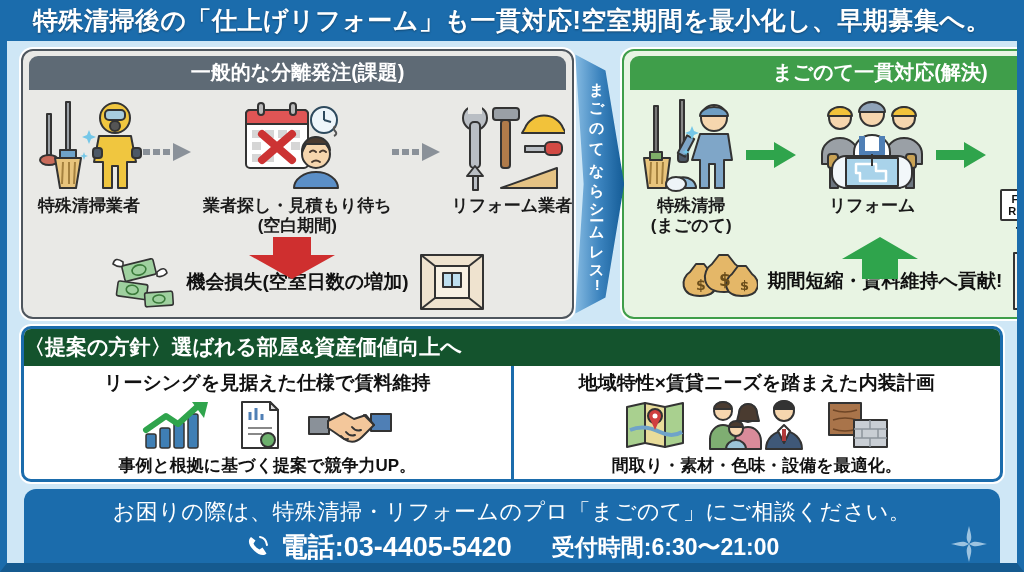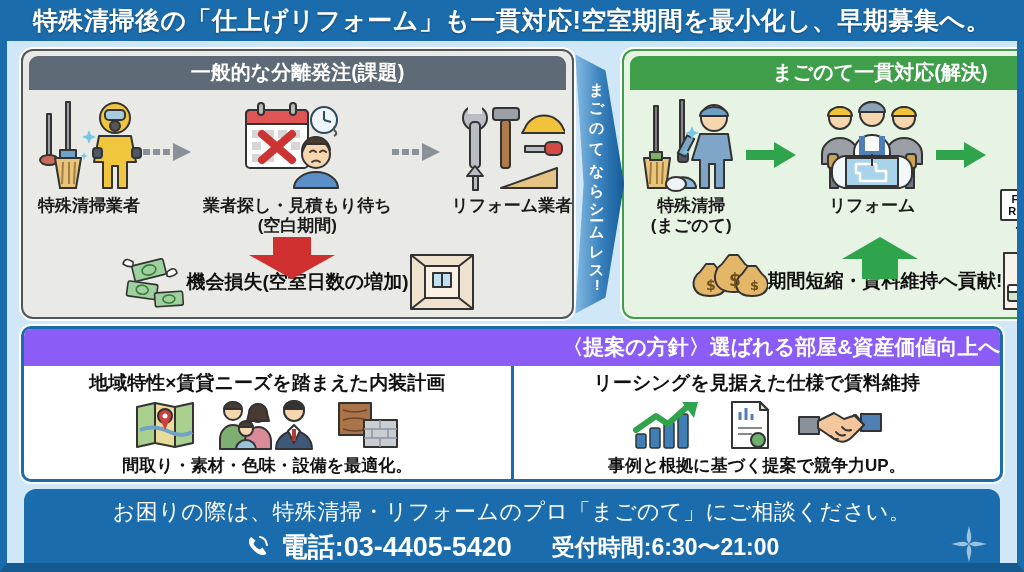--- a/index.html
+++ b/index.html
@@ -30,34 +30,34 @@
   .step{display:flex;flex-direction:column;align-items:center;min-width:0;margin-left:12px;}
   .step-icon{height:102px;display:flex;align-items:flex-end;justify-content:center;}
   .step-label,.step-sub{font-size:17px;font-weight:bold;color:#1a1a1a;text-align:center;line-height:1.15;white-space:nowrap;}
   .inter-arrow{margin-top:48px;flex:0 0 auto;}
 
   .arrow-row{position:relative;height:44px;}
   .big-arrow{position:absolute;transform:translateX(-50%);}
   .problem .big-arrow{left:49%;top:2px;}
   .solution .big-arrow{left:50%;top:2px;}
 
-  .bottom-row{display:flex;align-items:center;justify-content:center;flex:1;padding-bottom:6px;}
+  .bottom-row{display:flex;align-items:center;justify-content:center;gap:10px;flex:1;padding-bottom:6px;}
   .result-text{font-size:19px;font-weight:bold;color:#111;white-space:nowrap;}
 
   
   .ribbon{flex:0 0 52px;position:relative;z-index:2;display:flex;align-items:center;justify-content:center;margin:0 -2px;}
   .ribbon-shape{position:absolute;inset:0;
     background:linear-gradient(90deg,#8ec1e6 0%,#3a82bd 55%,#145c97 100%);
     clip-path:polygon(6% 2%,64% 8%,100% 50%,64% 92%,6% 98%,22% 50%);}
   .ribbon-text{position:relative;writing-mode:vertical-rl;text-orientation:upright;color:#fff;font-weight:bold;
     font-size:15px;letter-spacing:3px;margin-right:4px;z-index:1;}
 
   
   .proposal{margin:7px 21px 0;border:3px solid #1b6cac;border-radius:10px;background:#fff;overflow:hidden;box-shadow:0 0 0 2px #fff;}
-  .proposal-header{background:#8b5cf6;color:#fff;text-align:right;font-weight:bold;font-size:21px;padding:4px 0 5px;}
+  .proposal-header{background:#14532d;color:#fff;text-align:left;font-weight:bold;font-size:21px;padding:4px 0 5px;}
   .proposal-body{display:flex;height:113px;}
   .prop-col{flex:1;display:flex;flex-direction:column;align-items:center;padding-top:4px;}
   .prop-col + .prop-col{border-left:3px solid #1b6cac;}
   .prop-heading{font-size:19px;font-weight:bold;color:#111;}
   .prop-icons{display:flex;align-items:center;gap:22px;height:56px;margin-top:1px;}
   .prop-caption{font-size:17px;font-weight:bold;color:#111;margin-top:1px;}
 
   
   .footer-banner{margin:7px 24px 0;background:#1b6cac;border-radius:12px;color:#fff;text-align:center;
     padding:8px 0 10px;position:relative;}
@@ -393,20 +393,62 @@
         </svg>
       </div>
     </section>
   </div>
 
   <section class="proposal">
     <div class="proposal-header">〈提案の方針〉選ばれる部屋&amp;資産価値向上へ</div>
     <div class="proposal-body">
 
       <div class="prop-col">
+        <div class="prop-heading">リーシングを見据えた仕様で賃料維持</div>
+        <div class="prop-icons">
+          <svg width="68" height="50" viewBox="0 0 68 50">
+            <g fill="#3f7fb5" stroke="#333" stroke-width="1.5">
+              <rect x="4" y="34" width="10" height="14" rx="2"></rect>
+              <rect x="18" y="28" width="10" height="20" rx="2"></rect>
+              <rect x="32" y="22" width="10" height="26" rx="2"></rect>
+              <rect x="46" y="14" width="10" height="34" rx="2"></rect>
+            </g>
+            <path d="M4 30 L24 16 L36 24 L56 6" fill="none" stroke="#2fa44c" stroke-width="6" stroke-linecap="round" stroke-linejoin="round"></path>
+            <polygon points="50,2 66,2 62,18" fill="#2fa44c"></polygon>
+          </svg>
+          <svg width="54" height="54" viewBox="0 0 54 54">
+            <g stroke="#333" stroke-width="2" stroke-linejoin="round">
+              <path d="M10 4 h28 l8 8 v38 H10 z" fill="#fff"></path>
+              <path d="M38 4 v8 h8 z" fill="#ddd"></path>
+              <g stroke="#4f7fb5" stroke-width="3">
+                  <line x1="18" y1="22" x2="18" y2="14"></line>
+                  <line x1="24" y1="22" x2="24" y2="10"></line>
+                  <line x1="30" y1="22" x2="30" y2="16"></line>
+                </g>
+              <g stroke="#888" stroke-width="2">
+                  <line x1="16" y1="30" x2="40" y2="30"></line>
+                  <line x1="16" y1="36" x2="30" y2="36"></line>
+                </g>
+              <circle cx="36" cy="42" r="7" fill="#6db06d"></circle>
+            </g>
+          </svg>
+          <svg width="84" height="44" viewBox="0 0 84 44">
+            <g stroke="#333" stroke-width="2" stroke-linejoin="round">
+              <rect x="1" y="14" width="20" height="17" fill="#8a9199"></rect>
+              <rect x="63" y="11" width="20" height="17" fill="#4f7fb5"></rect>
+              <path d="M20 18 l16 -8 10 6 12 -4 8 10 -12 12 c-6 6 -12 6 -18 2 l-10 -7 -6 -4 z" fill="#f3c79b"></path>
+              <path d="M44 24 q4 5 9 3 M38 29 q4 5 9 3 M33 33 q3 4 7 3" fill="none" stroke-linecap="round"></path>
+              <path d="M56 12 l10 10" stroke-linecap="round"></path>
+            </g>
+          </svg>
+        </div>
+        <div class="prop-caption">事例と根拠に基づく提案で競争力UP。</div>
+      </div>
+
+      <div class="prop-col">
         <div class="prop-heading">地域特性×賃貸ニーズを踏まえた内装計画</div>
         <div class="prop-icons">
           <svg width="62" height="50" viewBox="0 0 62 50">
             <g stroke="#333" stroke-width="2" stroke-linejoin="round">
               <polygon points="3,7 21,3 21,43 3,47" fill="#a9d08f"></polygon>
               <polygon points="21,3 41,7 41,47 21,43" fill="#e8dc9a"></polygon>
               <polygon points="41,7 59,3 59,43 41,47" fill="#a9d08f"></polygon>
               <path d="M6 30 q14 -6 30 2 q12 6 22 0" fill="none" stroke="#6fa3c9" stroke-width="4"></path>
             </g>
             <circle cx="31" cy="16" r="7" fill="#d04040" stroke="#333" stroke-width="2"></circle>
@@ -442,62 +484,20 @@
                 <line x1="44" y1="20" x2="44" y2="29"></line>
                   <line x1="36" y1="29" x2="36" y2="38"></line>
                   <line x1="52" y1="29" x2="52" y2="38"></line>
                   <line x1="44" y1="38" x2="44" y2="47"></line>
               </g>
             </g>
           </svg>
         </div>
         <div class="prop-caption">間取り・素材・色味・設備を最適化。</div>
       </div>
-
-      <div class="prop-col">
-        <div class="prop-heading">リーシングを見据えた仕様で賃料維持</div>
-        <div class="prop-icons">
-          <svg width="68" height="50" viewBox="0 0 68 50">
-            <g fill="#3f7fb5" stroke="#333" stroke-width="1.5">
-              <rect x="4" y="34" width="10" height="14" rx="2"></rect>
-              <rect x="18" y="28" width="10" height="20" rx="2"></rect>
-              <rect x="32" y="22" width="10" height="26" rx="2"></rect>
-              <rect x="46" y="14" width="10" height="34" rx="2"></rect>
-            </g>
-            <path d="M4 30 L24 16 L36 24 L56 6" fill="none" stroke="#2fa44c" stroke-width="6" stroke-linecap="round" stroke-linejoin="round"></path>
-            <polygon points="50,2 66,2 62,18" fill="#2fa44c"></polygon>
-          </svg>
-          <svg width="54" height="54" viewBox="0 0 54 54">
-            <g stroke="#333" stroke-width="2" stroke-linejoin="round">
-              <path d="M10 4 h28 l8 8 v38 H10 z" fill="#fff"></path>
-              <path d="M38 4 v8 h8 z" fill="#ddd"></path>
-              <g stroke="#4f7fb5" stroke-width="3">
-                  <line x1="18" y1="22" x2="18" y2="14"></line>
-                  <line x1="24" y1="22" x2="24" y2="10"></line>
-                  <line x1="30" y1="22" x2="30" y2="16"></line>
-                </g>
-              <g stroke="#888" stroke-width="2">
-                  <line x1="16" y1="30" x2="40" y2="30"></line>
-                  <line x1="16" y1="36" x2="30" y2="36"></line>
-                </g>
-              <circle cx="36" cy="42" r="7" fill="#6db06d"></circle>
-            </g>
-          </svg>
-          <svg width="84" height="44" viewBox="0 0 84 44">
-            <g stroke="#333" stroke-width="2" stroke-linejoin="round">
-              <rect x="1" y="14" width="20" height="17" fill="#8a9199"></rect>
-              <rect x="63" y="11" width="20" height="17" fill="#4f7fb5"></rect>
-              <path d="M20 18 l16 -8 10 6 12 -4 8 10 -12 12 c-6 6 -12 6 -18 2 l-10 -7 -6 -4 z" fill="#f3c79b"></path>
-              <path d="M44 24 q4 5 9 3 M38 29 q4 5 9 3 M33 33 q3 4 7 3" fill="none" stroke-linecap="round"></path>
-              <path d="M56 12 l10 10" stroke-linecap="round"></path>
-            </g>
-          </svg>
-        </div>
-        <div class="prop-caption">事例と根拠に基づく提案で競争力UP。</div>
-      </div>
     </div>
   </section>
 
   <footer class="footer-banner">
     <div class="footer-line1">お困りの際は、特殊清掃・リフォームのプロ「まごのて」にご相談ください。</div>
     <div class="footer-line2">
       <svg width="26" height="26" viewBox="0 0 26 26">
         <path d="M6 3 C2.5 6 3.5 11 8.5 16 C13.5 21 18.5 22.5 21.5 19.5 L17.5 13.5 L14.5 15.5 C12 14.5 9.5 12 8.5 9.5 L10.5 6.5 Z" fill="#fff"></path>
         <path d="M15 3 q6 1 7 8" fill="none" stroke="#fff" stroke-width="2" stroke-linecap="round"></path>
       </svg>

